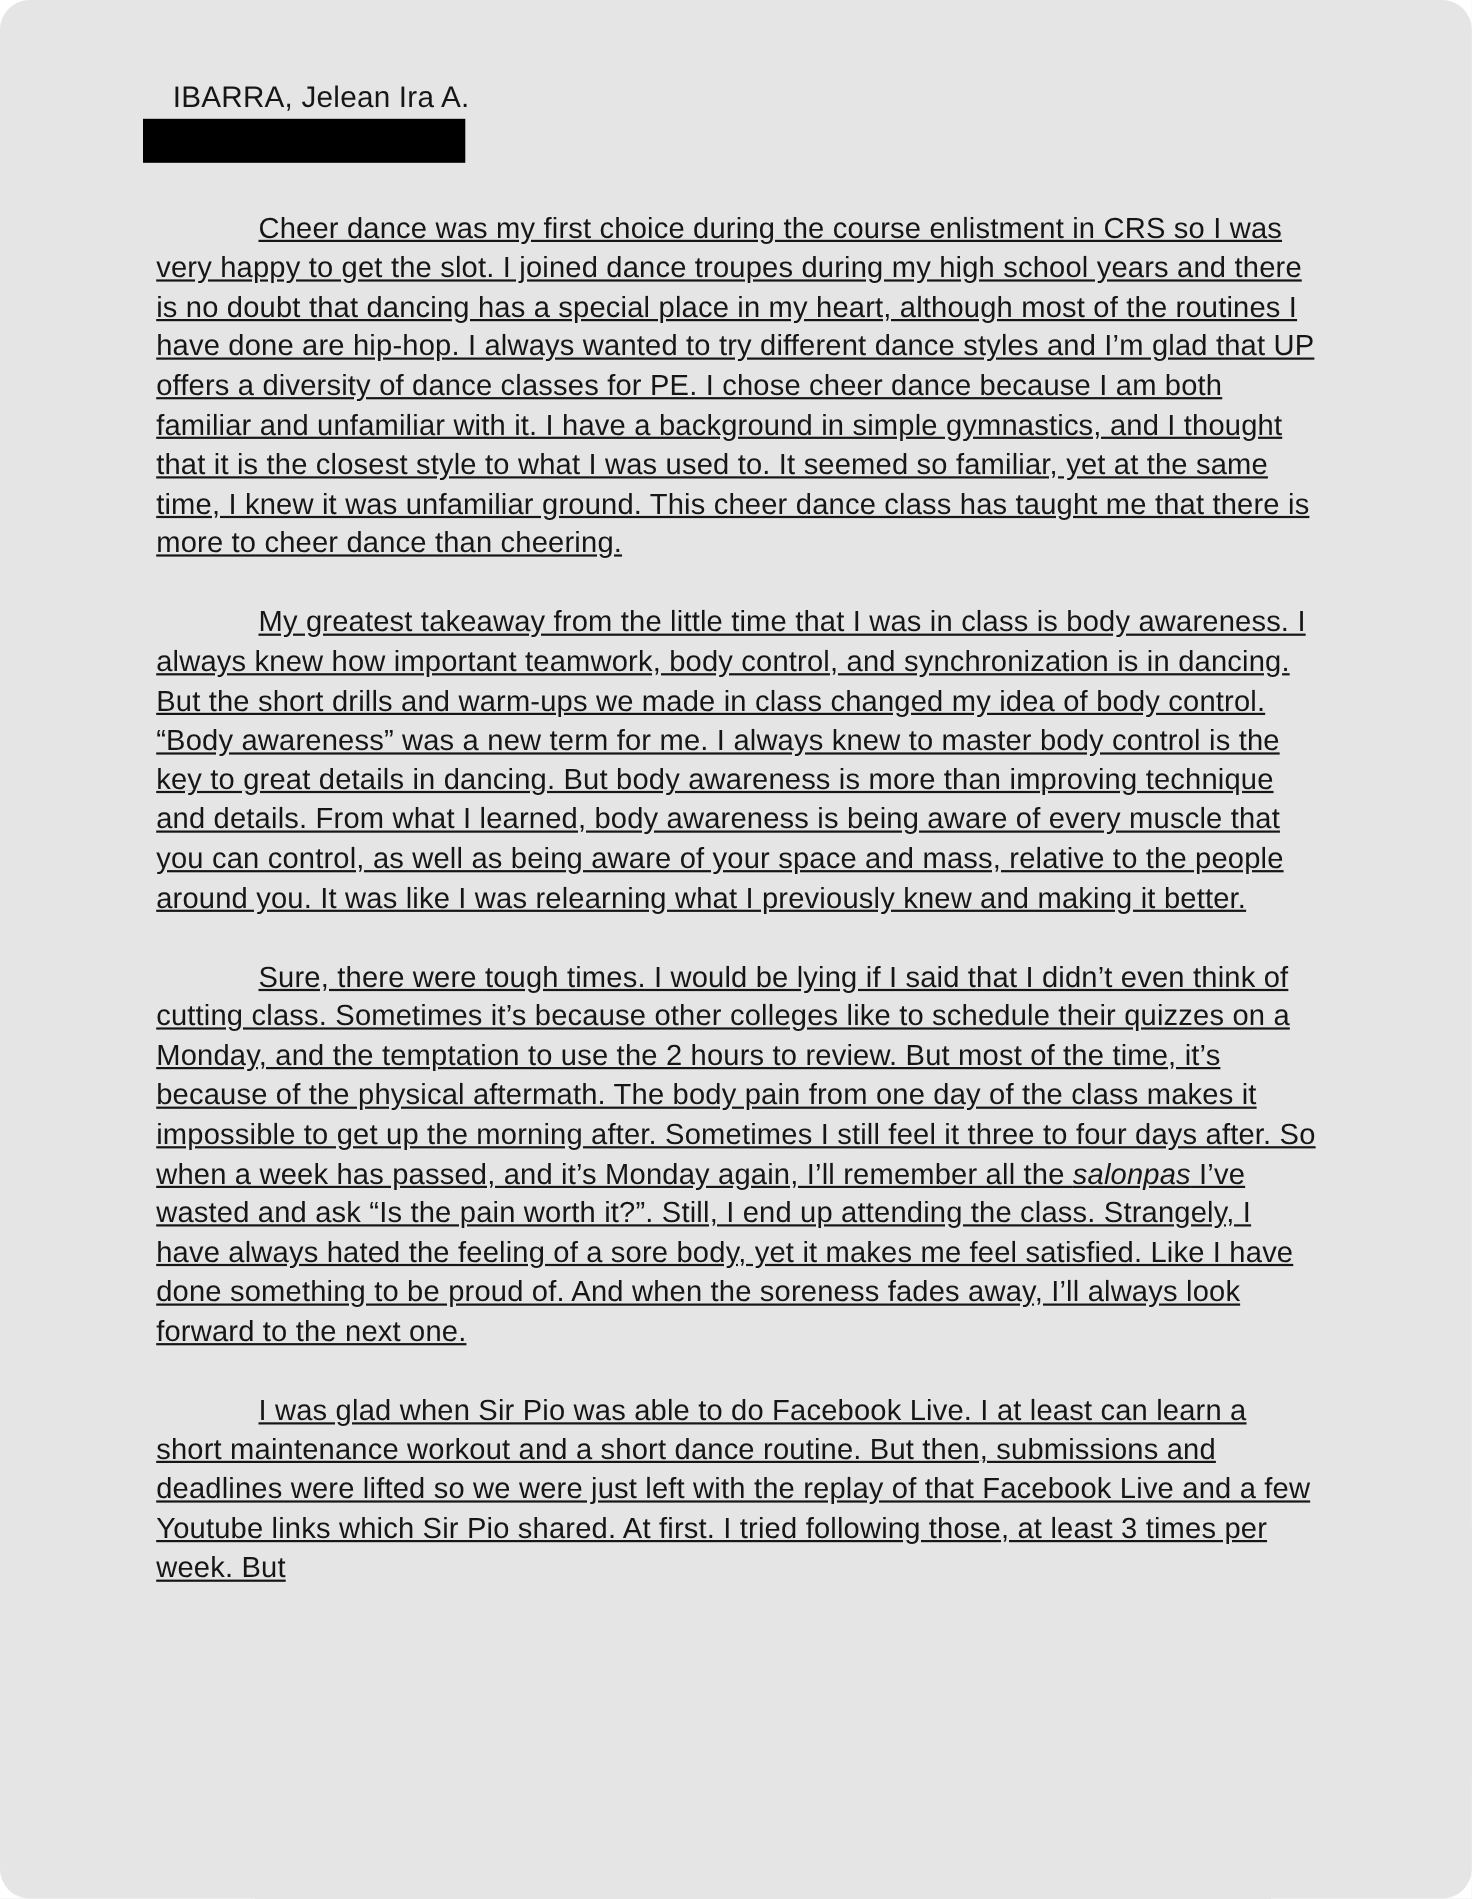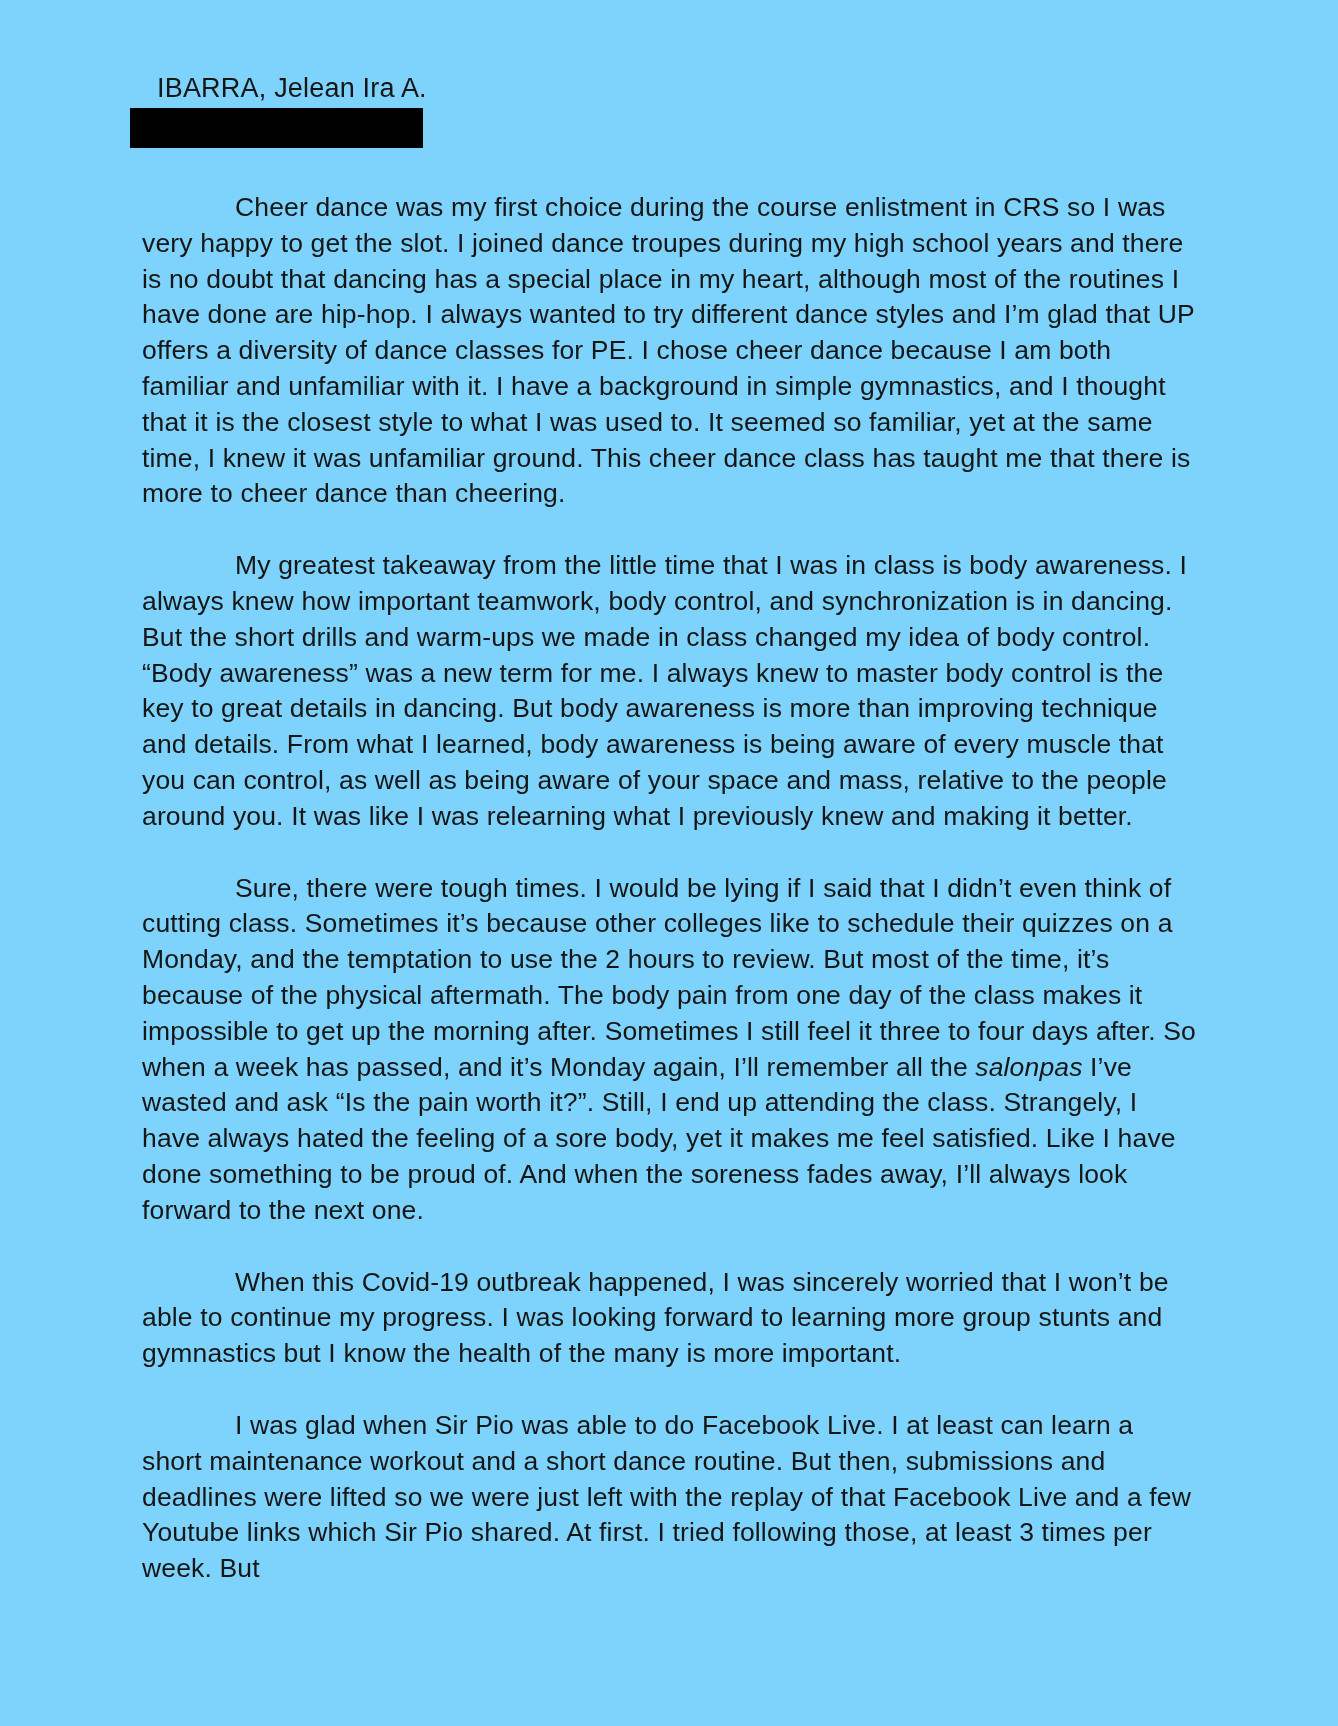--- a/index.html
+++ b/index.html
@@ -11,21 +11,22 @@
     height: 1726px;
     background: #ffffff;
     overflow: hidden;
     font-family: "Liberation Sans", sans-serif;
     color: #161616;
   }
   .page {
     position: relative;
     width: 1338px;
     height: 1726px;
-    background: #7dd3fc;
+    background: #e5e5e5;
+    border-radius: 27px;
   }
   .student-name {
     position: absolute;
     left: 157px;
     top: 72px;
     font-size: 27px;
     line-height: 32px;
     letter-spacing: 0.2px;
     color: #161616;
     white-space: nowrap;
@@ -45,20 +46,21 @@
     width: 1058px;
   }
   .essay p {
     margin: 0 0 36px 0;
     font-size: 26.5px;
     line-height: 35.8px;
     letter-spacing: 0.15px;
     text-indent: 93px;
     text-align: left;
     color: #161616;
+    text-decoration: underline;
   }
   .essay p:last-child {
     margin-bottom: 16px;
   }
   .essay em {
     font-style: italic;
   }
 </style>
 </head>
 <body>
@@ -70,19 +72,18 @@
   <div class="redaction-bar"></div>
 
   <div class="essay">
 
     <p>Cheer dance was my first choice during the course enlistment in CRS so I was very happy to get the slot. I joined dance troupes during my high school years and there is no doubt that dancing has a special place in my heart, although most of the routines I have done are hip-hop. I always wanted to try different dance styles and I’m glad that UP offers a diversity of dance classes for PE. I chose cheer dance because I am both familiar and unfamiliar with it. I have a background in simple gymnastics, and I thought that it is the closest style to what I was used to. It seemed so familiar, yet at the same time, I knew it was unfamiliar ground. This cheer dance class has taught me that there is more to cheer dance than cheering.</p>
 
     <p>My greatest takeaway from the little time that I was in class is body awareness. I always knew how important teamwork, body control, and synchronization is in dancing. But the short drills and warm-ups we made in class changed my idea of body control. “Body awareness” was a new term for me. I always knew to master body control is the key to great details in dancing. But body awareness is more than improving technique and details. From what I learned, body awareness is being aware of every muscle that you can control, as well as being aware of your space and mass, relative to the people around you. It was like I was relearning what I previously knew and making it better.</p>
 
     <p><span>Sure, there were tough times. I would be lying if I said that I didn’t even think of cutting class. Sometimes it’s because other colleges like to schedule their quizzes on a Monday, and the temptation to use the 2 hours to review. But most of the time, it’s because of the physical aftermath. The body pain from one day of the class makes it impossible to get up the morning after. Sometimes I still feel it three to four days after. So when a week has passed, and it’s Monday again, I’ll remember all the </span><em>salonpas</em><span> I’ve wasted and ask “Is the pain worth it?”. Still, I end up attending the class. Strangely, I have always hated the feeling of a sore body, yet it makes me feel satisfied. Like I have done something to be proud of. And when the soreness fades away, I’ll always look forward to the next one.</span></p>
 
-    <p>When this Covid-19 outbreak happened, I was sincerely worried that I won’t be able to continue my progress. I was looking forward to learning more group stunts and gymnastics but I know the health of the many is more important.</p>
 
     <p>I was glad when Sir Pio was able to do Facebook Live. I at least can learn a short maintenance workout and a short dance routine. But then, submissions and deadlines were lifted so we were just left with the replay of that Facebook Live and a few Youtube links which Sir Pio shared. At first. I tried following those, at least 3 times per week. But</p>
 
   </div>
 
 </div>
 
 </body></html>

